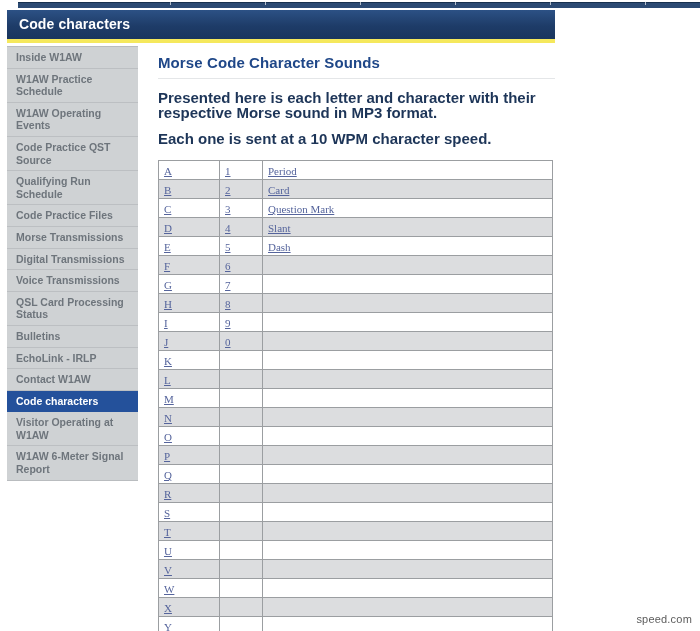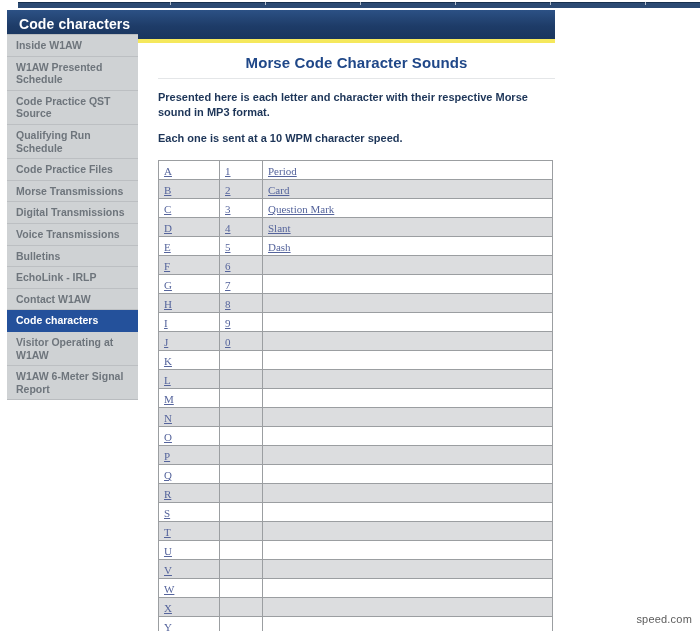--- a/index.html
+++ b/index.html
@@ -86,21 +86,21 @@
     top: 29px;
     width: 548px;
     height: 4px;
     background: #f5e85c;
   }
 
   
   .sidebar {
     position: absolute;
     left: 0;
-    top: 24px;
+    top: 36px;
     width: 131px;
     background: #cfd2d4;
     border-top: 1px solid #b9bcbf;
     border-bottom: 1px solid #b9bcbf;
     padding: 0;
   }
   .side-item {
     position: relative;
     box-sizing: border-box;
     min-height: 21px;
@@ -128,24 +128,23 @@
     width: 397px;
   }
   .content-title {
     font-size: 15px;
     font-weight: bold;
     color: #1f4788;
     margin: 0 0 0 0;
     padding: 4px 0 7px 0;
     border-bottom: 1px solid #e4e6e8;
     letter-spacing: .1px;
-    text-align: center;
   }
   .content-para {
-    font-size: 11px;
+    font-size: 15px;
     font-weight: bold;
     color: #1d3558;
     line-height: 15px;
     margin: 11px 0 0 0;
     max-width: 392px;
   }
 
   
   .codetable {
     margin-top: 14px;
@@ -201,27 +200,29 @@
 
   <div class="card">
 
     <div class="titlebar">
       <span class="titlebar-text">Code characters</span>
     </div>
     <div class="yellowrule"></div>
 
     <nav class="sidebar" id="sidebar">
         <div class="side-item"><span>Inside W1AW</span></div>
-        <div class="side-item"><span>W1AW Presented Schedule</span></div>
+        <div class="side-item"><span>W1AW Practice Schedule</span></div>
+        <div class="side-item"><span>W1AW Operating Events</span></div>
         <div class="side-item"><span>Code Practice QST Source</span></div>
         <div class="side-item"><span>Qualifying Run Schedule</span></div>
         <div class="side-item"><span>Code Practice Files</span></div>
         <div class="side-item"><span>Morse Transmissions</span></div>
         <div class="side-item"><span>Digital Transmissions</span></div>
         <div class="side-item"><span>Voice Transmissions</span></div>
+        <div class="side-item"><span>QSL Card Processing Status</span></div>
         <div class="side-item"><span>Bulletins</span></div>
         <div class="side-item"><span>EchoLink - IRLP</span></div>
         <div class="side-item"><span>Contact W1AW</span></div>
         <div class="side-item active"><span>Code characters</span></div>
         <div class="side-item"><span>Visitor Operating at W1AW</span></div>
         <div class="side-item"><span>W1AW 6-Meter Signal Report</span></div>
       </nav>
 
     <main class="content">
       <h1 class="content-title">Morse Code Character Sounds</h1>

